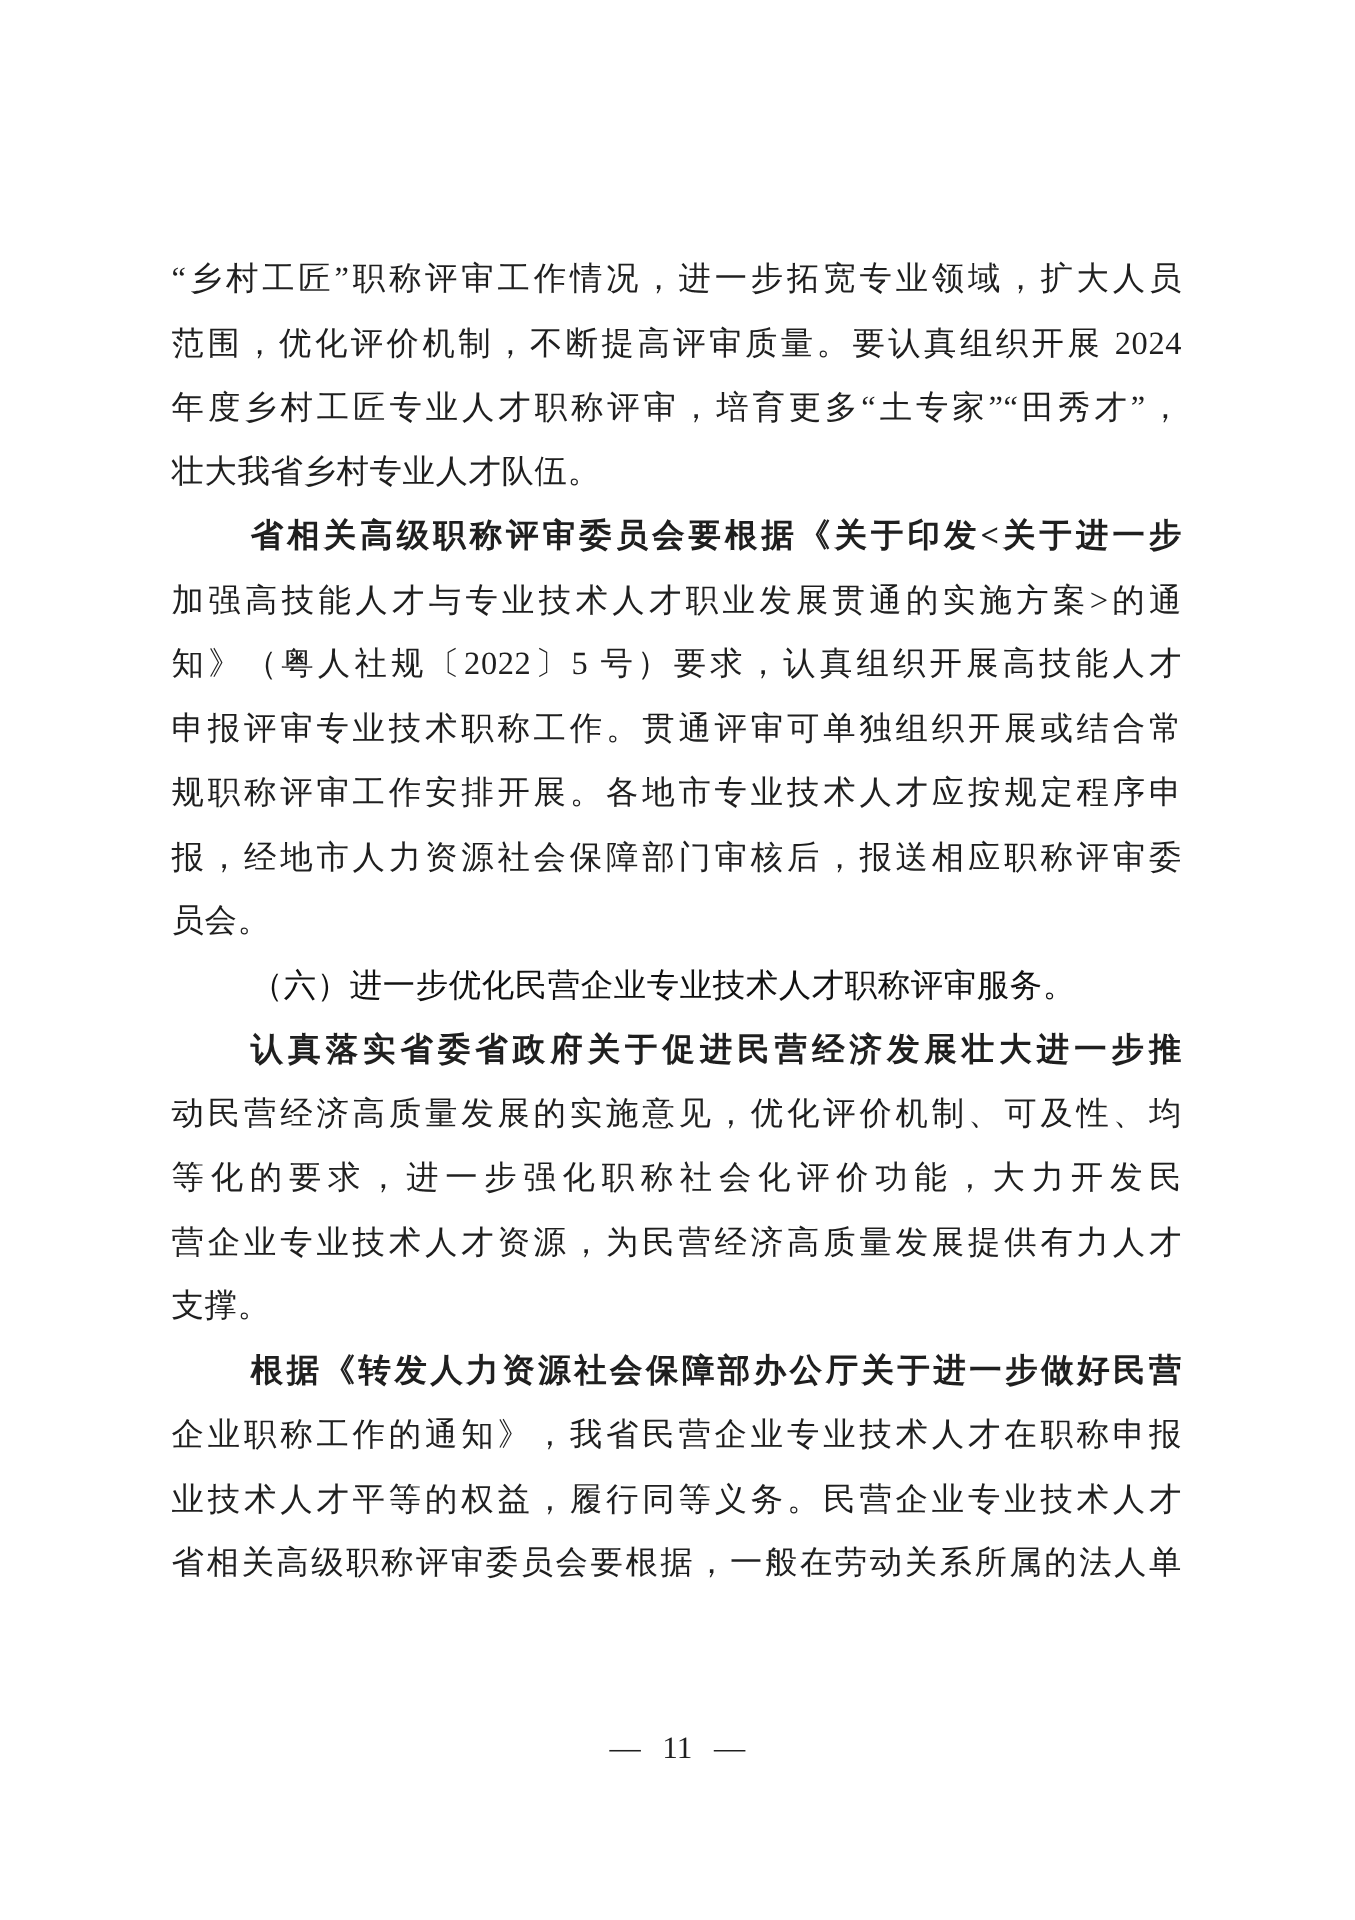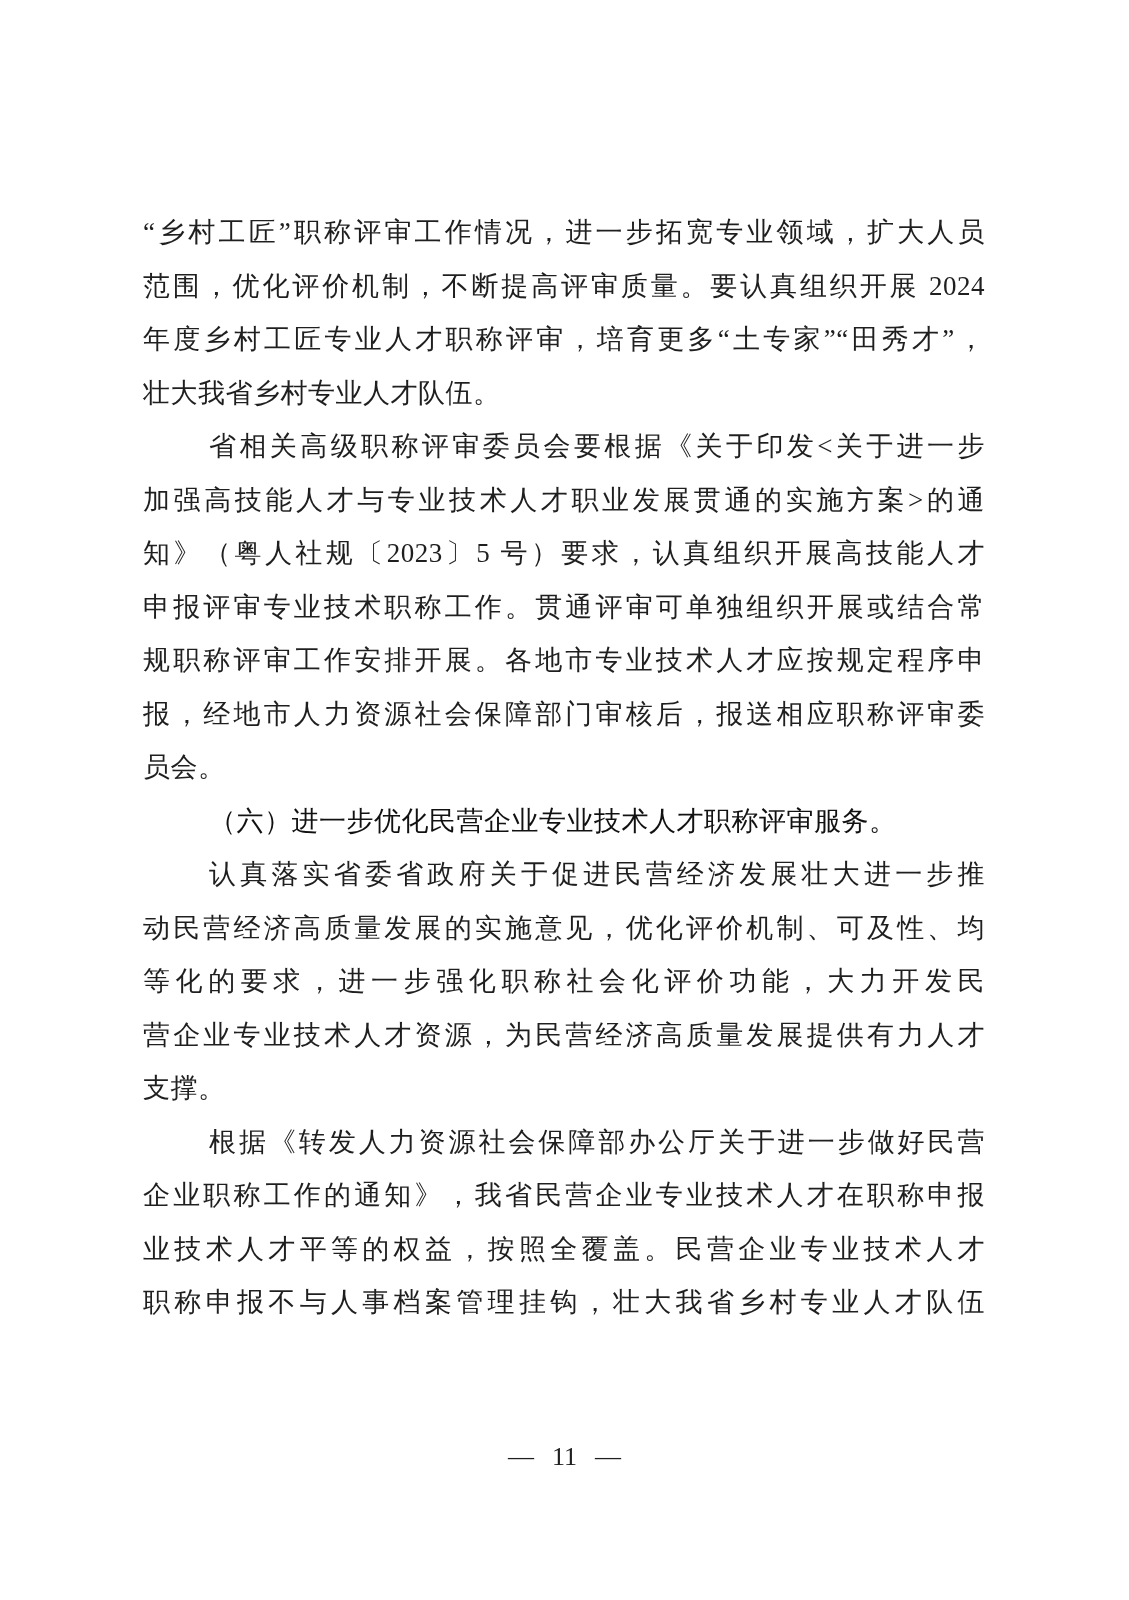--- a/index.html
+++ b/index.html
@@ -27,20 +27,21 @@
     line-height: 53.5px;
     height: 53.5px;
     text-align: justify;
     text-align-last: justify;
     text-justify: inter-character;
     letter-spacing: 0.5px;
     color: #1f1f1f;
   }
   .line.indent {
     padding-left: 66px;
+    font-weight: bold;
   }
   .line.end {
     text-align: right;
     text-align-last: left;
   }
   .line.bold {
     font-weight: normal;
     color: #111111;
   }
   .footer {
@@ -62,35 +63,35 @@
 
 <div class="page">
 
   <div class="text-block">
     <div class="line">“乡村工匠”职称评审工作情况，进一步拓宽专业领域，扩大人员</div>
     <div class="line">范围，优化评价机制，不断提高评审质量。要认真组织开展 2024</div>
     <div class="line">年度乡村工匠专业人才职称评审，培育更多“土专家”“田秀才”，</div>
     <div class="line end">壮大我省乡村专业人才队伍。</div>
     <div class="line indent">省相关高级职称评审委员会要根据《关于印发&lt;关于进一步</div>
     <div class="line">加强高技能人才与专业技术人才职业发展贯通的实施方案&gt;的通</div>
-    <div class="line">知》（粤人社规〔2023〕5 号）要求，认真组织开展高技能人才</div>
+    <div class="line">知》（粤人社规〔2022〕5 号）要求，认真组织开展高技能人才</div>
     <div class="line">申报评审专业技术职称工作。贯通评审可单独组织开展或结合常</div>
     <div class="line">规职称评审工作安排开展。各地市专业技术人才应按规定程序申</div>
     <div class="line">报，经地市人力资源社会保障部门审核后，报送相应职称评审委</div>
     <div class="line end">员会。</div>
     <div class="line indent bold end">（六）进一步优化民营企业专业技术人才职称评审服务。</div>
     <div class="line indent">认真落实省委省政府关于促进民营经济发展壮大进一步推</div>
     <div class="line">动民营经济高质量发展的实施意见，优化评价机制、可及性、均</div>
     <div class="line">等化的要求，进一步强化职称社会化评价功能，大力开发民</div>
     <div class="line">营企业专业技术人才资源，为民营经济高质量发展提供有力人才</div>
     <div class="line end">支撑。</div>
     <div class="line indent">根据《转发人力资源社会保障部办公厅关于进一步做好民营</div>
     <div class="line">企业职称工作的通知》，我省民营企业专业技术人才在职称申报</div>
-    <div class="line">业技术人才平等的权益，按照全覆盖。民营企业专业技术人才</div>
-    <div class="line">职称申报不与人事档案管理挂钩，壮大我省乡村专业人才队伍</div>
+    <div class="line">业技术人才平等的权益，履行同等义务。民营企业专业技术人才</div>
+    <div class="line">省相关高级职称评审委员会要根据，一般在劳动关系所属的法人单</div>
   </div>
 
   <div class="footer">
     <span>—</span>
     <span>11</span>
     <span>—</span>
   </div>
 
 </div>
 

